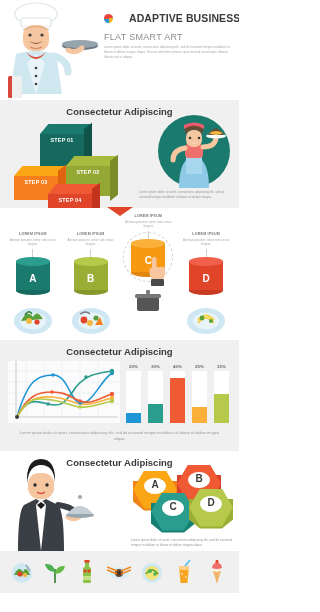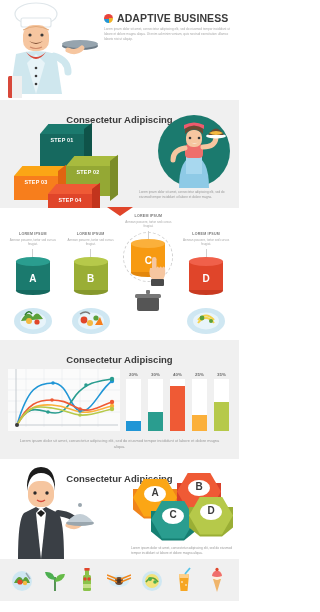--- a/index.html
+++ b/index.html
@@ -8,31 +8,31 @@
     background:#ffffff;
     font-family:"Liberation Sans", sans-serif;
     overflow:hidden;
     position:relative;
   }
 
   
   .header { position:relative; height:100px; background:#fff; overflow:hidden; }
   .chef { position:absolute; left:-4px; top:0px; width:108px; height:100px; }
   .brand { position:absolute; left:104px; top:12px; width:132px; }
-  .brand-row { display:flex; align-items:center; gap:4px; }
+  .brand-row { display:flex; align-items:center; gap:16px; }
   .logo-dot { width:9px; height:9px; border-radius:50%;
     background:conic-gradient(#e8453c 0deg 90deg,#f0b429 90deg 180deg,#2196d6 180deg 270deg,#e8453c 270deg 360deg);
     flex:none; }
   .brand-1 { font-size:10.5px; font-weight:bold; color:#3a3a3a; letter-spacing:.1px; white-space:nowrap; }
   .brand-2 { font-size:13px; font-weight:bold; color:#2196d6; letter-spacing:.1px; margin-top:-1px; white-space:nowrap; }
   .tagline { font-size:9px; color:#8d8d8d; margin-top:8px; letter-spacing:.3px; }
   .lorem-xs { font-size:3.1px; color:#a9a9a9; line-height:1.55; margin-top:3px; }
 
   
-  .sec-title { text-align:center; font-size:9.5px; font-weight:bold; color:#3a3a3a; padding:14px 0 4px; }
+  .sec-title { text-align:center; font-size:9.5px; font-weight:bold; color:#3a3a3a; padding:6px 0 4px; }
 
   
   .steps-sec { position:relative; height:108px; background:#f0f0f0; }
   .steps { position:absolute; left:10px; top:18px; width:118px; height:88px; }
   .cube { position:absolute; }
   .cube .top { position:absolute; left:0; top:0; width:100%; height:10px;
     transform:skewX(-40deg); transform-origin:bottom left; }
   .cube .front { position:absolute; left:0; top:10px; width:100%; bottom:0; }
   .cube .side { position:absolute; right:-8px; top:5px; width:8px; bottom:-5px;
     transform:skewY(-38deg); transform-origin:top left; }
@@ -143,20 +143,21 @@
     <path d="M72 50 q8 4 14 -2" fill="none" stroke="#f6c6a0" stroke-width="5" stroke-linecap="round"></path>
     <rect x="12" y="76" width="14" height="22" rx="1.5" fill="#d8483a"></rect>
     <rect x="16" y="76" width="10" height="22" fill="#efefef"></rect>
   </svg>
 
   <div class="brand">
     <div class="brand-row">
       <span class="logo-dot"></span>
       <span class="brand-1">ADAPTIVE BUSINESS</span>
     </div>
+    <div class="tagline">FLAT SMART ART</div>
     <div class="lorem-xs">Lorem ipsum dolor sit amet, consectetur adipiscing elit, sed do eiusmod tempor incididunt ut labore et dolore magna aliqua. Ut enim ad minim veniam, quis nostrud exercitation ullamco laboris nisi ut aliquip.</div>
   </div>
 </div>
 
 <div class="steps-sec">
   <div class="sec-title">Consectetur Adipiscing</div>
 
   <div class="steps">
     <div class="cube cube-1">
       <div class="top"></div>

